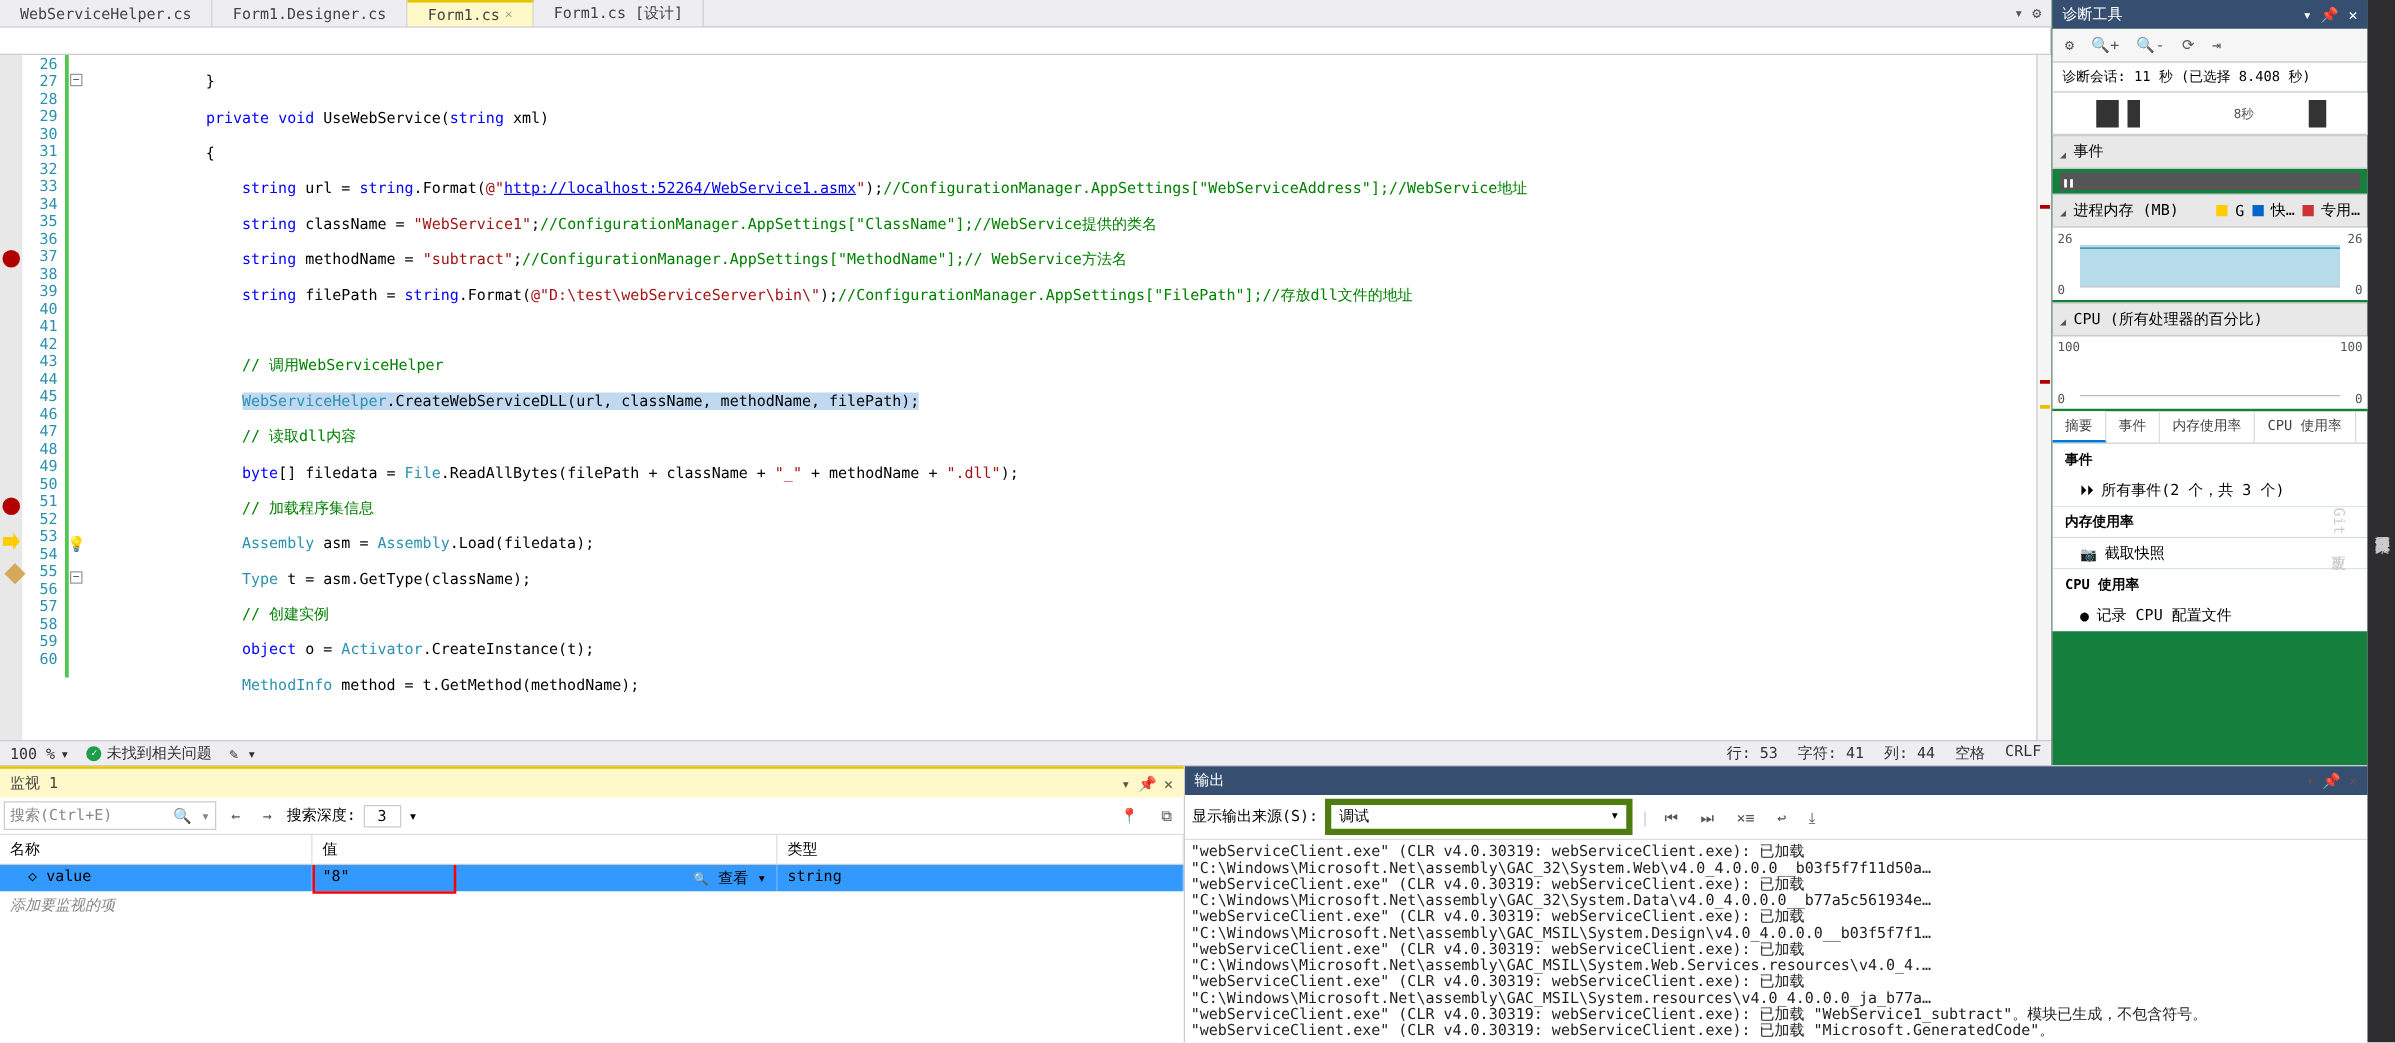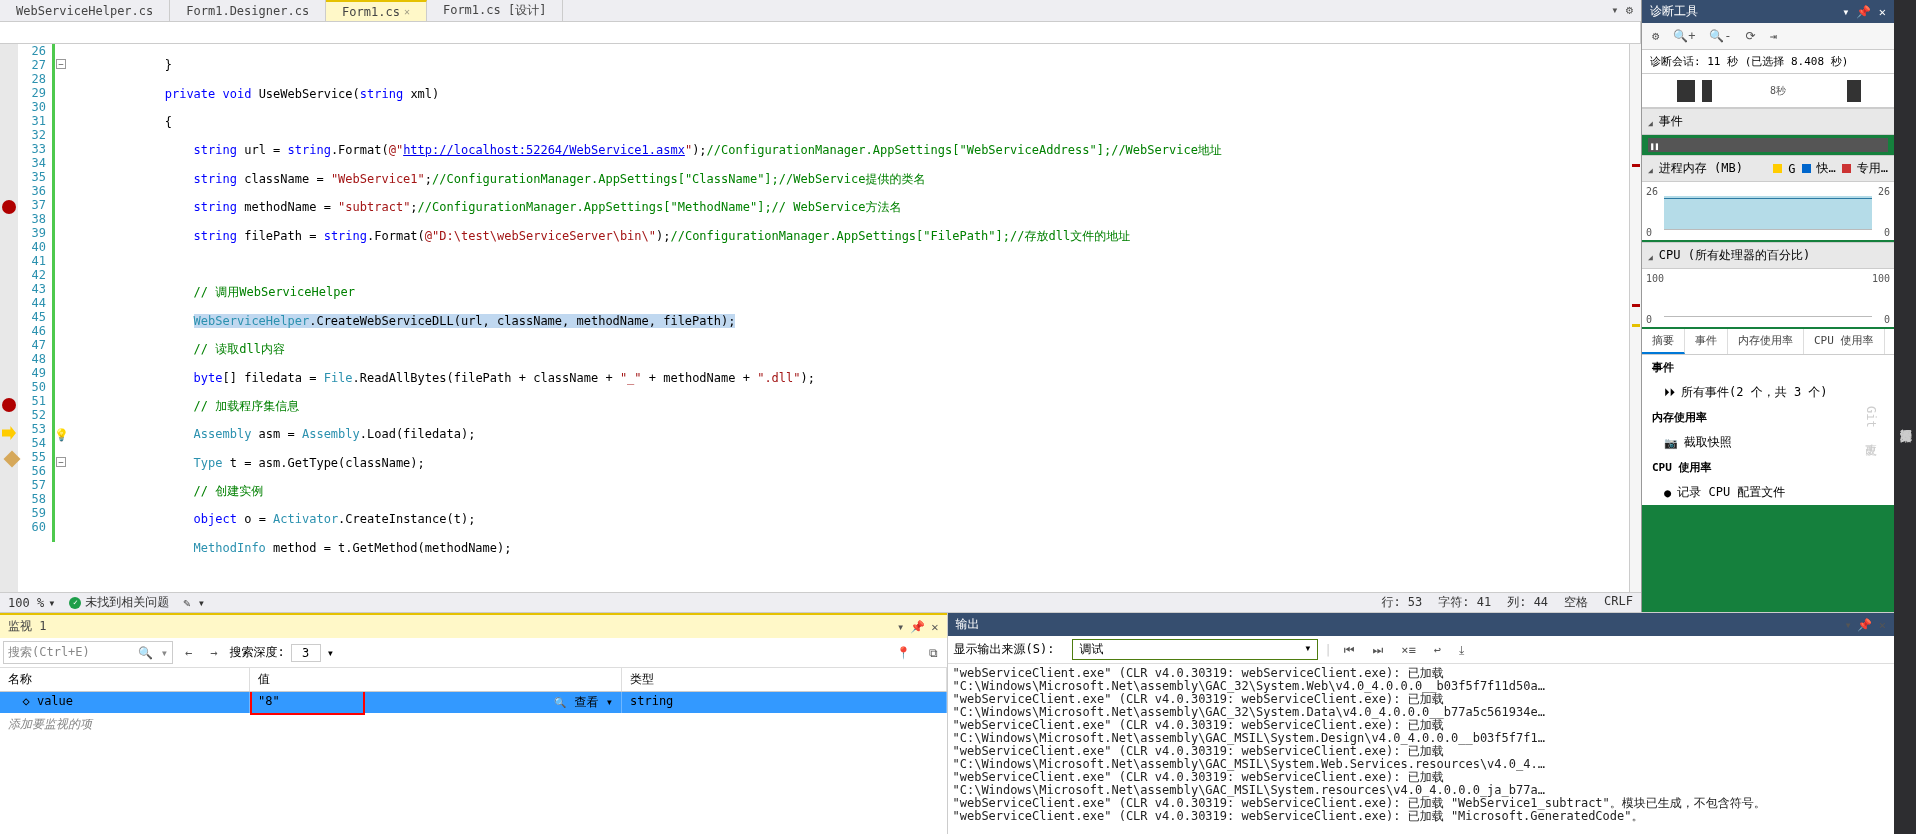--- a/index.html
+++ b/index.html
@@ -54,21 +54,21 @@
 .c1 { width:250px; } .c2 { width:372px; } .c3 { flex:1; }
 .redbox { position:absolute; border:2px solid #ff0000; pointer-events:none; }
 .gridrow { display:flex; background:#3399ff; color:#000000; }
 .gridrow .c { padding:2px 8px; border-right:1px solid rgba(255,255,255,.3);}
 .lens-icon::before { content:"🔍"; font-size:10px; }
 .placeholder-row { padding:3px 8px; color:#888; font-style:italic; }
 .grid-body { position:relative; flex:1; overflow:hidden;}
 
 .output-pane { flex:1; display:flex; flex-direction:column; background:#fff; }
 .out-toolbar { display:flex; align-items:center; padding:3px 6px; gap:6px; border-bottom:1px solid #ddd; font-size:11px;}
-.out-select { border:1px solid #4d7c0f; padding:1px 6px; width:246px;margin-left:12px;}
+.out-select { border:5px solid #4d7c0f; padding:1px 6px; width:246px;}
 .out-body { flex:1; padding:3px 5px; line-height:13px; font-family:Consolas,'SimSun',monospace; font-size:11px; color:#222; overflow:hidden;}
 
 .diag-col { width:253px; display:flex; flex-direction:column; background:#15803d; border-left:1px solid #999; }
 .diag-title { background:#364e6f; color:#fff; padding:3px 8px; display:flex; align-items:center; }
 .diag-toolbar { display:flex; gap:6px; padding:4px 6px; border-bottom:1px solid #ccc; background:#f6f6f6;}
 .diag-tb-btn { padding:2px 4px; color:#555; }
 .diag-sess { padding:4px 8px; font-size:11px; border-bottom:1px solid #ccc; background:#fff;}
 .timeline { height:34px; position:relative; background:#fff; border-bottom:1px solid #ccc; }
 .timeline .blk { position:absolute; top:6px; height:22px; background:#333; }
 .timeline .lbl { position:absolute; top:10px; font-size:10px; color:#555;}
@@ -256,21 +256,21 @@
           <span class="diag-tb-btn">⚙</span>
           <span class="diag-tb-btn">🔍+</span>
           <span class="diag-tb-btn">🔍-</span>
           <span class="diag-tb-btn">⟳</span>
           <span class="diag-tb-btn">⇥</span>
         </div>
         <div class="diag-sess">诊断会话: 11 秒 (已选择 8.408 秒)</div>
         <div class="timeline">
           <div class="blk" style="left:35px; width:18px;"></div>
           <div class="blk" style="left:60px; width:10px;"></div>
-          <div class="lbl" style="left:128px">8秒</div>
+          <div class="lbl" style="left:145px">8秒</div>
           <div class="blk" style="left:205px; width:14px;"></div>
         </div>
         <div class="section-hd">
             <span class="tri"></span>
             <span>事件</span>
           </div>
         <div class="pbar"><span class="pause"></span></div>
         <div class="section-hd">
             <span class="tri"></span>
             <span>进程内存 (MB)</span>

